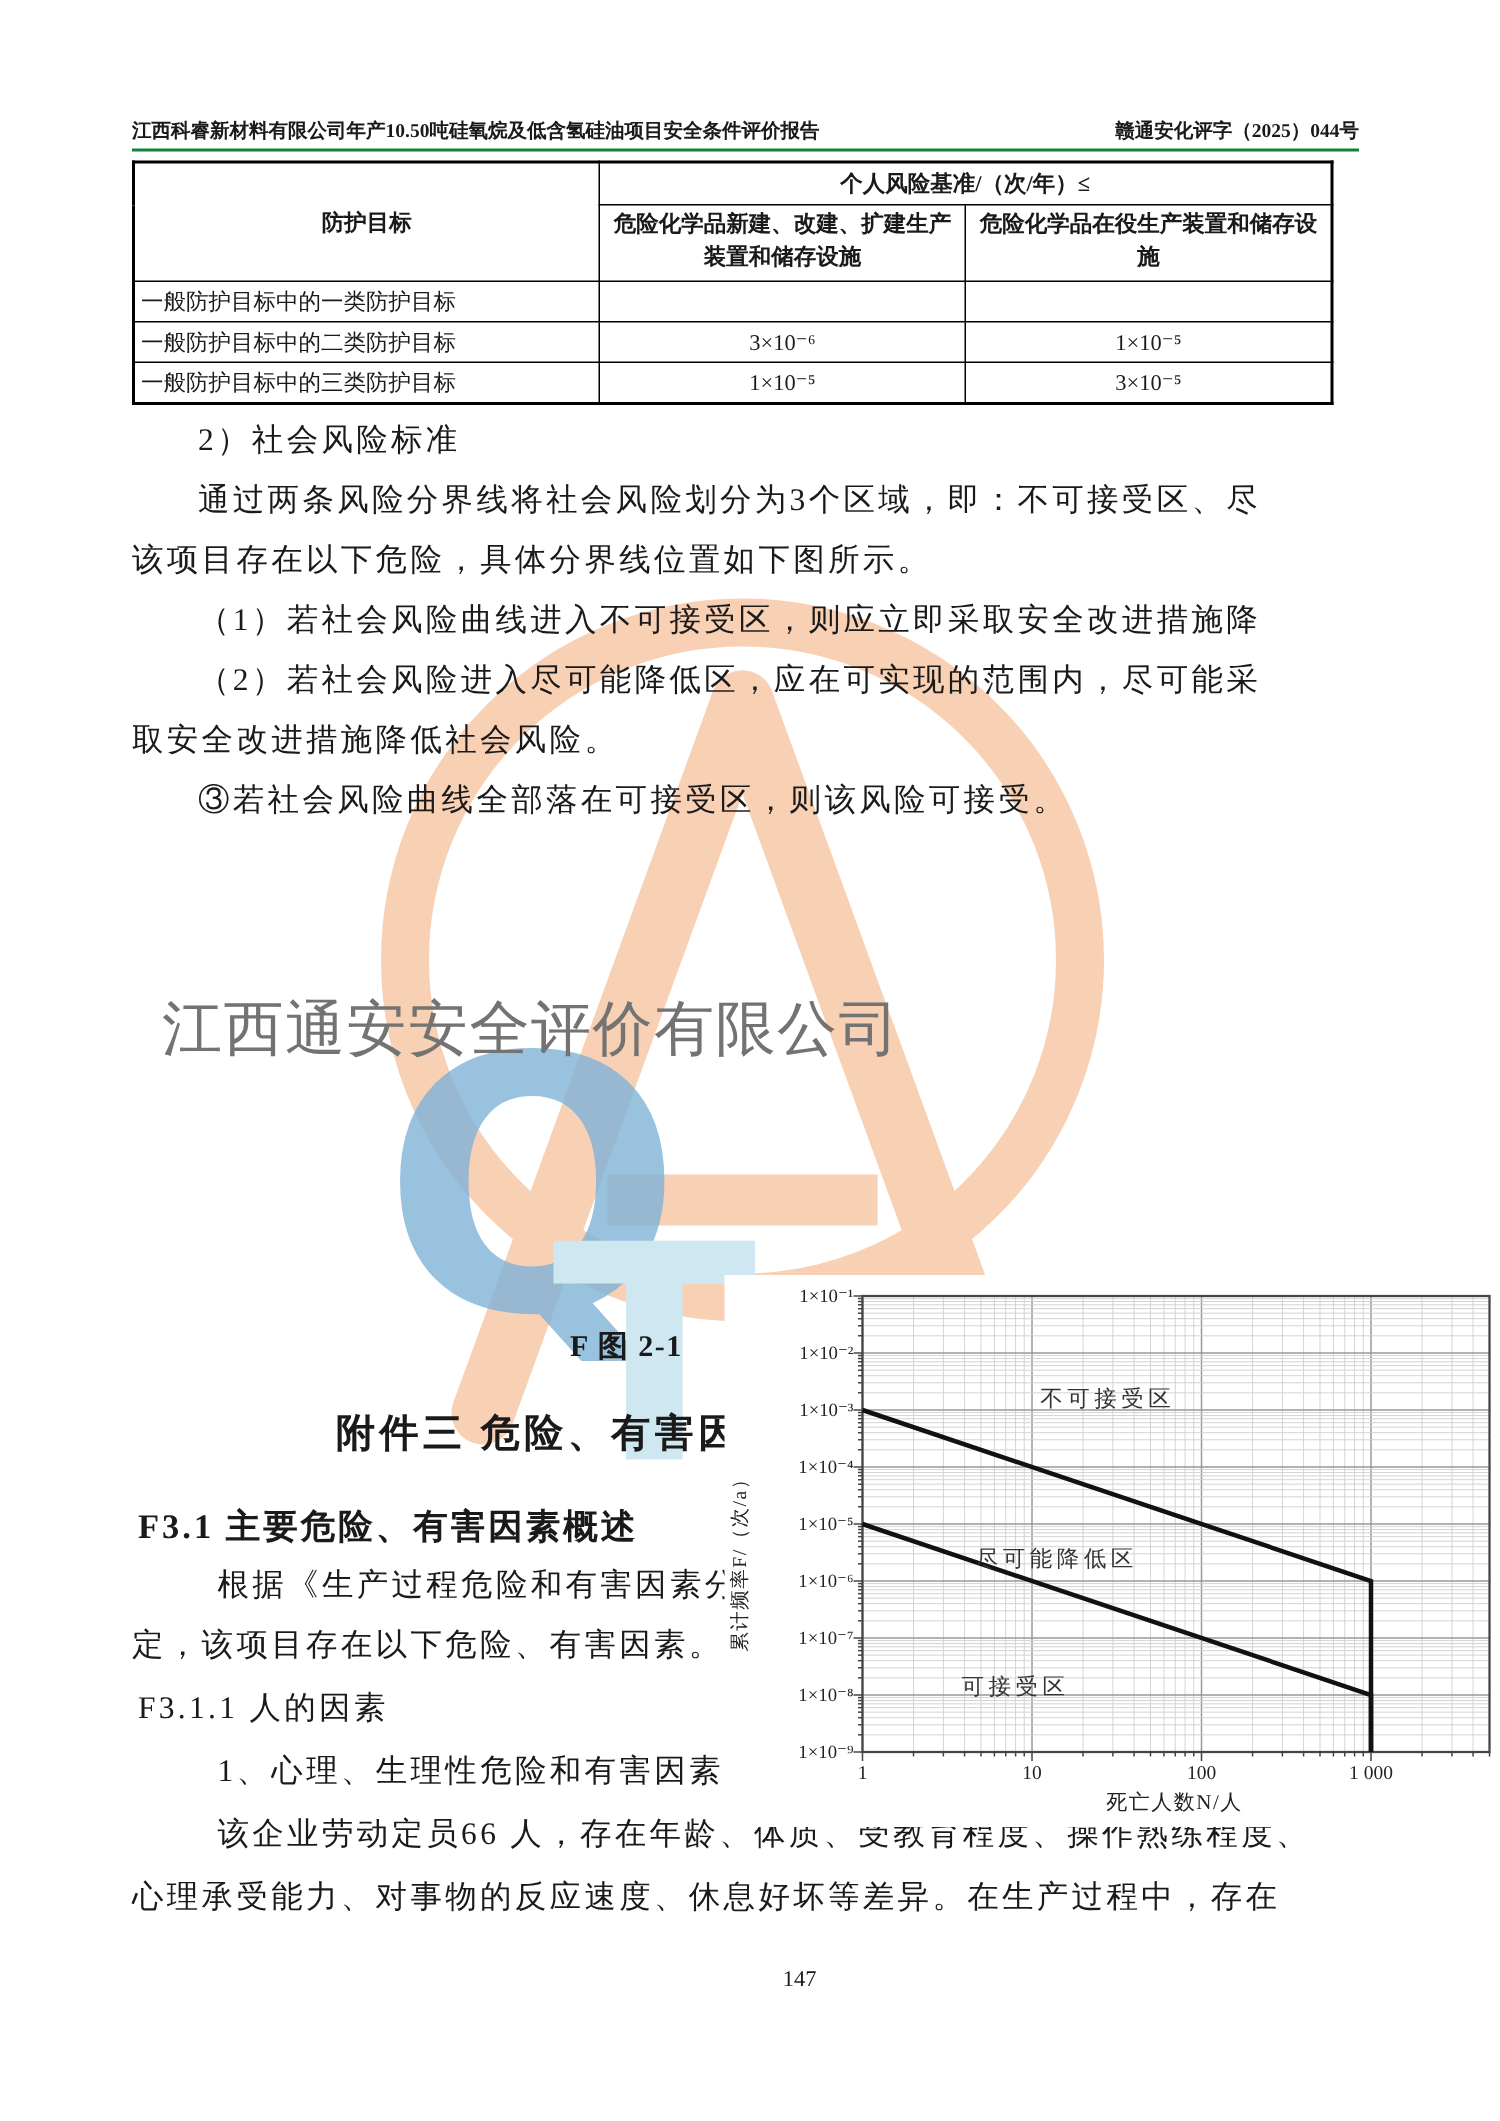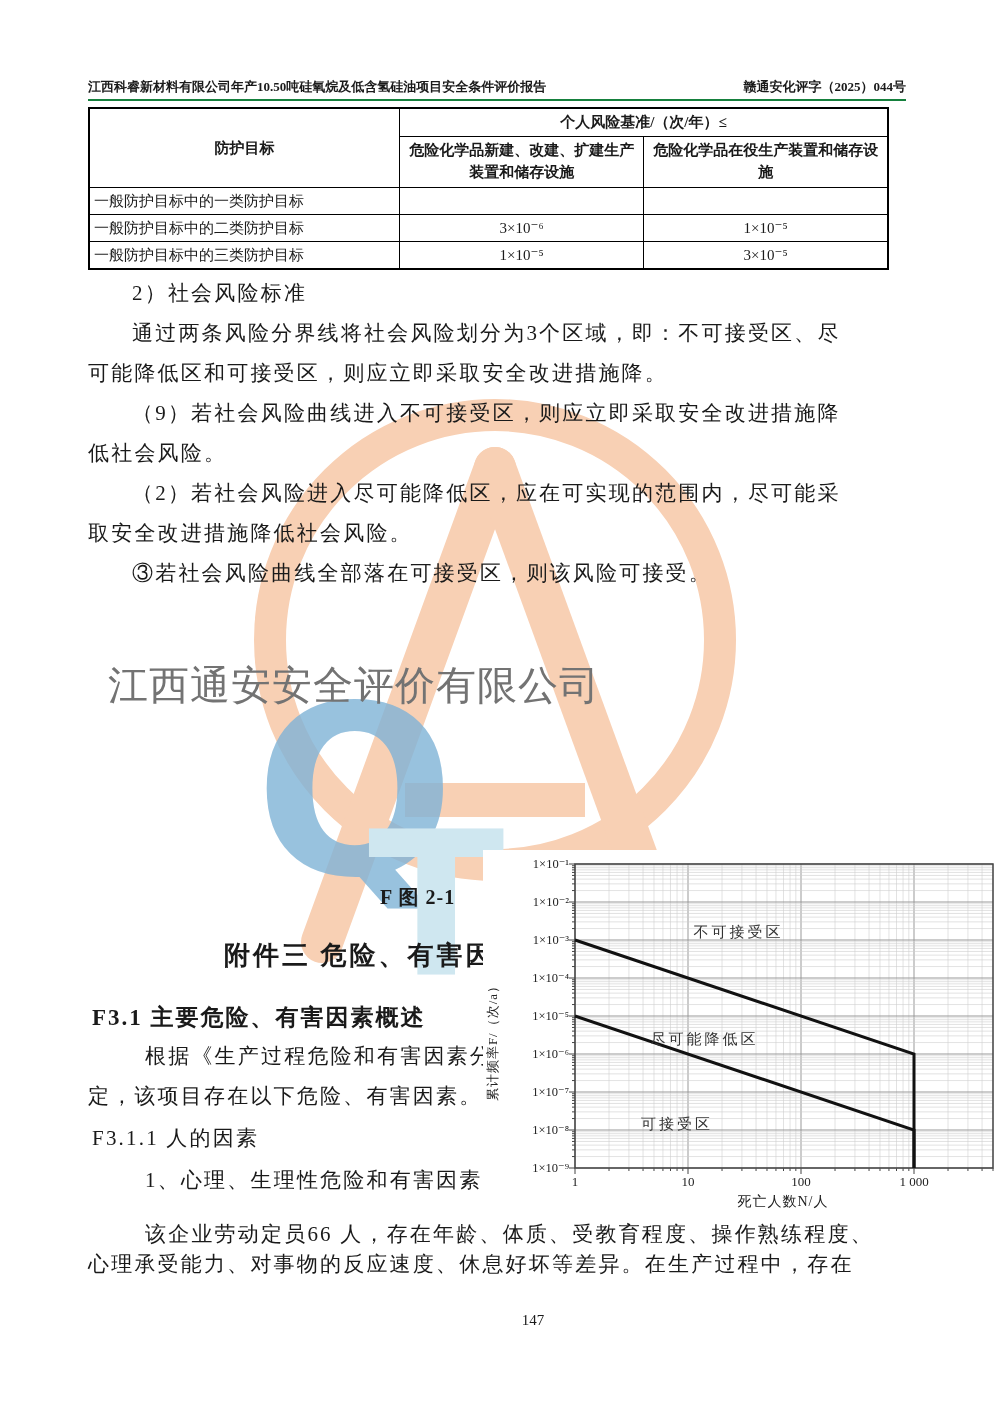--- a/index.html
+++ b/index.html
@@ -33,21 +33,21 @@
   .bl{height:40px;line-height:40px;white-space:nowrap;}
   .indent{padding-left:44px;}
   .figcap{position:absolute;left:380px;top:884px;font-size:20px;font-weight:bold;letter-spacing:1px;}
   .h-att{position:absolute;left:224px;top:938px;font-size:26px;font-weight:bold;letter-spacing:3px;white-space:nowrap;}
   .h-s31{position:absolute;left:92px;top:1002px;font-size:23px;font-weight:bold;letter-spacing:2px;white-space:nowrap;}
   .ln{position:absolute;font-size:21px;letter-spacing:2.2px;white-space:nowrap;}
   .l-genju{left:145px;top:1042px;}
   .l-ding{left:88px;top:1082px;}
   .h-s311{left:92px;top:1124px;font-size:21px;}
   .l-xinli{left:145px;top:1166px;}
-  .l-qiye{left:145px;top:1208px;margin-top:12px;}
+  .l-qiye{left:145px;top:1208px;}
   .l-chengshou{left:88px;top:1250px;}
   .pagenum{position:absolute;left:0;top:1312px;width:100%;text-align:center;font-size:15px;padding-left:33px;}
   
   .chartbox{position:absolute;left:483px;top:850px;width:517px;height:368px;background:#ffffff;z-index:3;}
 </style>
 </head>
 <body>
 
 <div class="page">
 
@@ -95,23 +95,22 @@
         <td class="tcell">一般防护目标中的三类防护目标</td>
         <td class="vcell">1×10⁻⁵</td>
         <td class="vcell">3×10⁻⁵</td>
       </tr>
     </tbody>
       </table>
 
     <div class="bodytext">
       <div class="bl indent">2）社会风险标准</div>
       <div class="bl indent">通过两条风险分界线将社会风险划分为3个区域，即：不可接受区、尽</div>
-      <div class="bl">可能降低区和可接受区，则应立即采取安全改进措施降。</div>
-      <div class="bl indent">（9）若社会风险曲线进入不可接受区，则应立即采取安全改进措施降</div>
-      <div class="bl">低社会风险。</div>
+      <div class="bl">该项目存在以下危险，具体分界线位置如下图所示。</div>
+      <div class="bl indent">（1）若社会风险曲线进入不可接受区，则应立即采取安全改进措施降</div>
       <div class="bl indent">（2）若社会风险进入尽可能降低区，应在可实现的范围内，尽可能采</div>
       <div class="bl">取安全改进措施降低社会风险。</div>
       <div class="bl indent">③若社会风险曲线全部落在可接受区，则该风险可接受。</div>
     </div>
 
     <div class="figcap">F 图 2-1</div>
     <div class="h-att">附件三 危险、有害因素</div>
     <div class="h-s31">F3.1 主要危险、有害因素概述</div>
     <div class="ln l-genju">根据《生产过程危险和有害因素分</div>
     <div class="ln l-ding">定，该项目存在以下危险、有害因素。</div>

